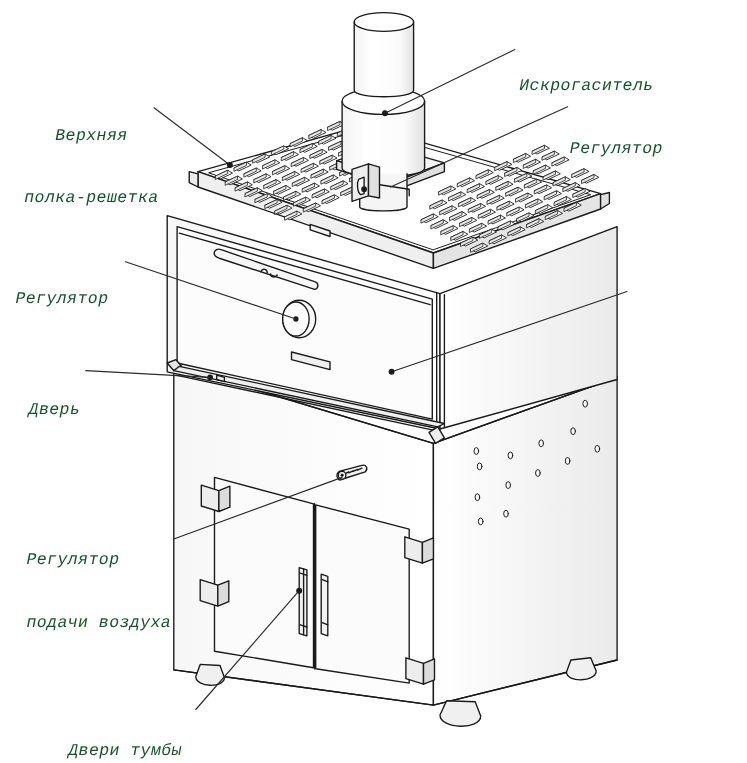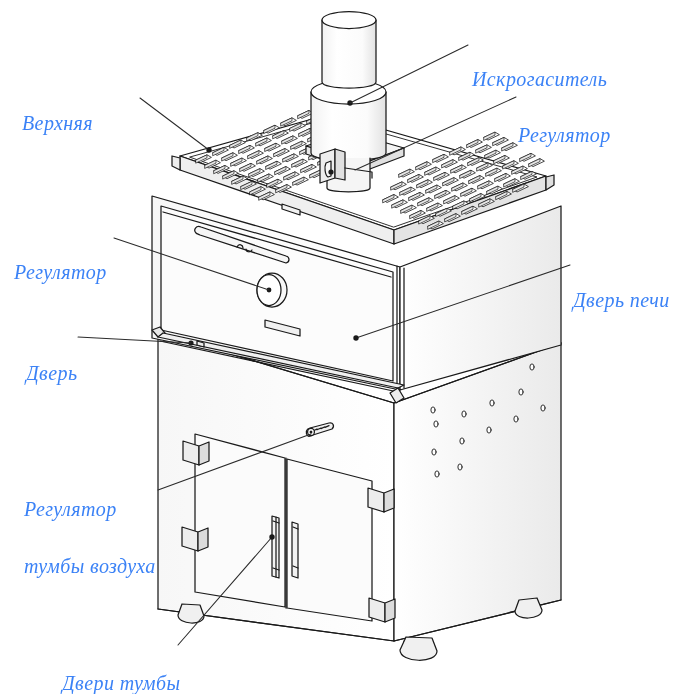--- a/index.html
+++ b/index.html
@@ -17,26 +17,26 @@
   }
   #drawing {
     position: absolute;
     left: 0;
     top: 0;
     width: 679px;
     height: 694px;
   }
   .callout-label {
     position: absolute;
-    font-family: Liberation Serif, serif;
+    font-family: Liberation Mono, monospace;
     font-style: italic;
-    font-size: 20px;
+    font-size: 15px;
     line-height: 18px;
     letter-spacing: 0.4px;
-    color: #3b82f6;
+    color: #14532d;
     white-space: pre;
     user-select: none;
   }
   .callout-label.two-line { line-height: 19px; }
   .lbl-right { text-align: left; }
   .lbl-left  { text-align: left; }
 </style>
 </head>
 <body>
 
@@ -402,44 +402,42 @@
 
         <path d="M178,645 L272,537"></path>
         <circle cx="272" cy="537" r="2.7" fill="#1a1a1a" stroke="none"></circle>
       </g>
 
     </g>
   </svg>
 
   <div class="callout-label two-line lbl-left" style="left:22px; top:76px;">
     <div style="text-align:center;">Верхняя</div>
+    <div>полка-решетка</div>
   </div>
 
   <div class="callout-label lbl-right" style="left:472px; top:34px;">
     <div>Искрогаситель</div>
   </div>
 
   <div class="callout-label two-line lbl-right" style="left:496px; top:88px;">
     <div style="padding-left:22px;">Регулятор</div>
   </div>
 
   <div class="callout-label lbl-left" style="left:14px; top:227px;">
     <div>Регулятор</div>
   </div>
 
-  <div class="callout-label lbl-right" style="left:573px; top:255px;">
-    <div>Дверь печи</div>
-  </div>
 
   <div class="callout-label lbl-left" style="left:26px; top:328px;">
     <div>Дверь</div>
   </div>
 
   <div class="callout-label two-line lbl-left" style="left:24px; top:462px;">
     <div>Регулятор</div>
-    <div>тумбы воздуха</div>
+    <div>подачи воздуха</div>
   </div>
 
   <div class="callout-label lbl-left" style="left:62px; top:638px;">
     <div>Двери тумбы</div>
   </div>
 
 </div>
 
 </body></html>

